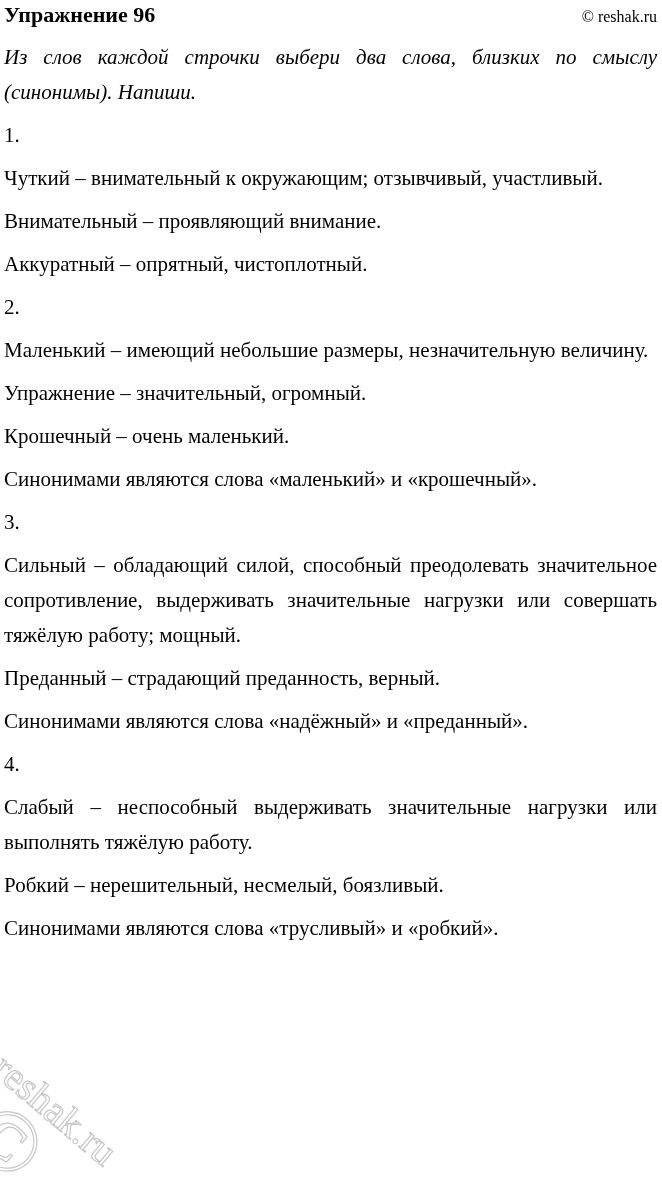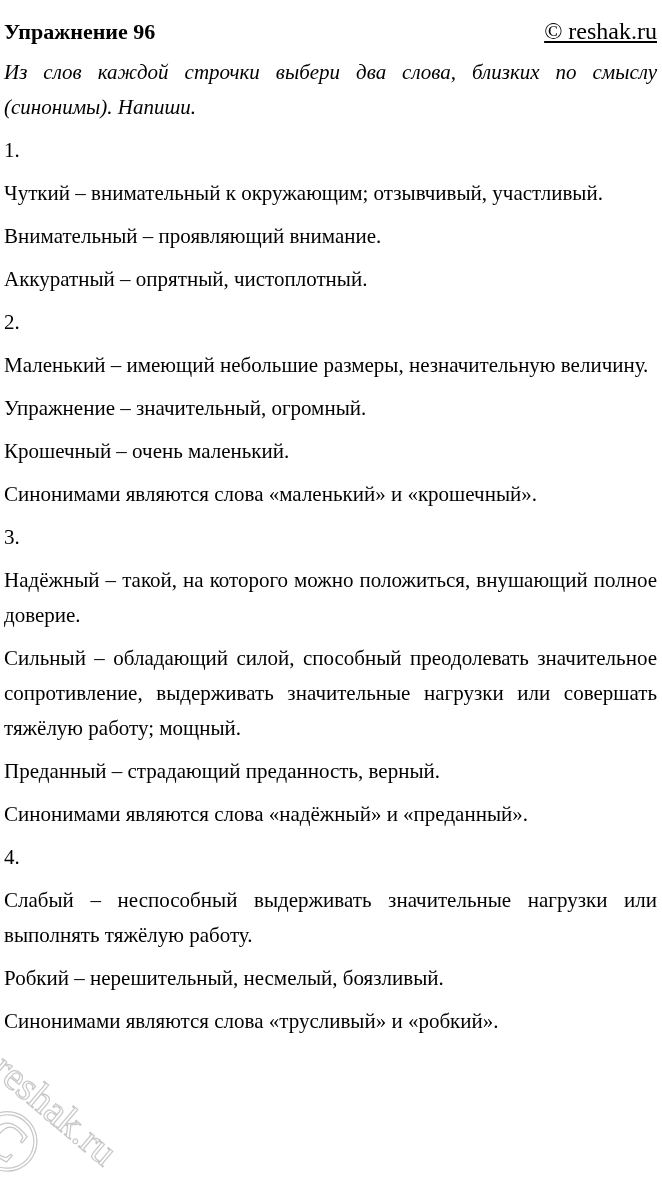--- a/index.html
+++ b/index.html
@@ -20,32 +20,31 @@
     overflow: hidden;
   }
   .content {
     position: relative;
     z-index: 1;
   }
   .page-header {
     display: flex;
     justify-content: space-between;
     align-items: baseline;
-    margin: 16px 0 10px 0;
+    margin: 0 0 10px 0;
   }
   .exercise-title {
     margin: 0;
     font-size: 22px;
     font-weight: bold;
     line-height: 26px;
   }
   .copyright {
-    font-size: 24px;
+    font-size: 16px;
     line-height: 26px;
-    text-decoration: underline;
   }
   p {
     margin: 8px 0 8px 0;
     line-height: 35px;
     text-align: justify;
   }
   .instruction {
     font-style: italic;
   }
   .section-number {
@@ -101,21 +100,20 @@
     <section>
       <p class="section-number">2.</p>
       <p>Маленький – имеющий небольшие размеры, незначительную величину.</p>
       <p>Упражнение – значительный, огромный.</p>
       <p>Крошечный – очень маленький.</p>
       <p>Синонимами являются слова «маленький» и «крошечный».</p>
     </section>
 
     <section>
       <p class="section-number">3.</p>
-      <p>Надёжный – такой, на которого можно положиться, внушающий полное доверие.</p>
       <p>Сильный – обладающий силой, способный преодолевать значительное сопротивление, выдерживать значительные нагрузки или совершать тяжёлую работу; мощный.</p>
       <p>Преданный – страдающий преданность, верный.</p>
       <p>Синонимами являются слова «надёжный» и «преданный».</p>
     </section>
 
     <section>
       <p class="section-number">4.</p>
       <p>Слабый – неспособный выдерживать значительные нагрузки или выполнять тяжёлую работу.</p>
       <p>Робкий – нерешительный, несмелый, боязливый.</p>
       <p>Синонимами являются слова «трусливый» и «робкий».</p>

